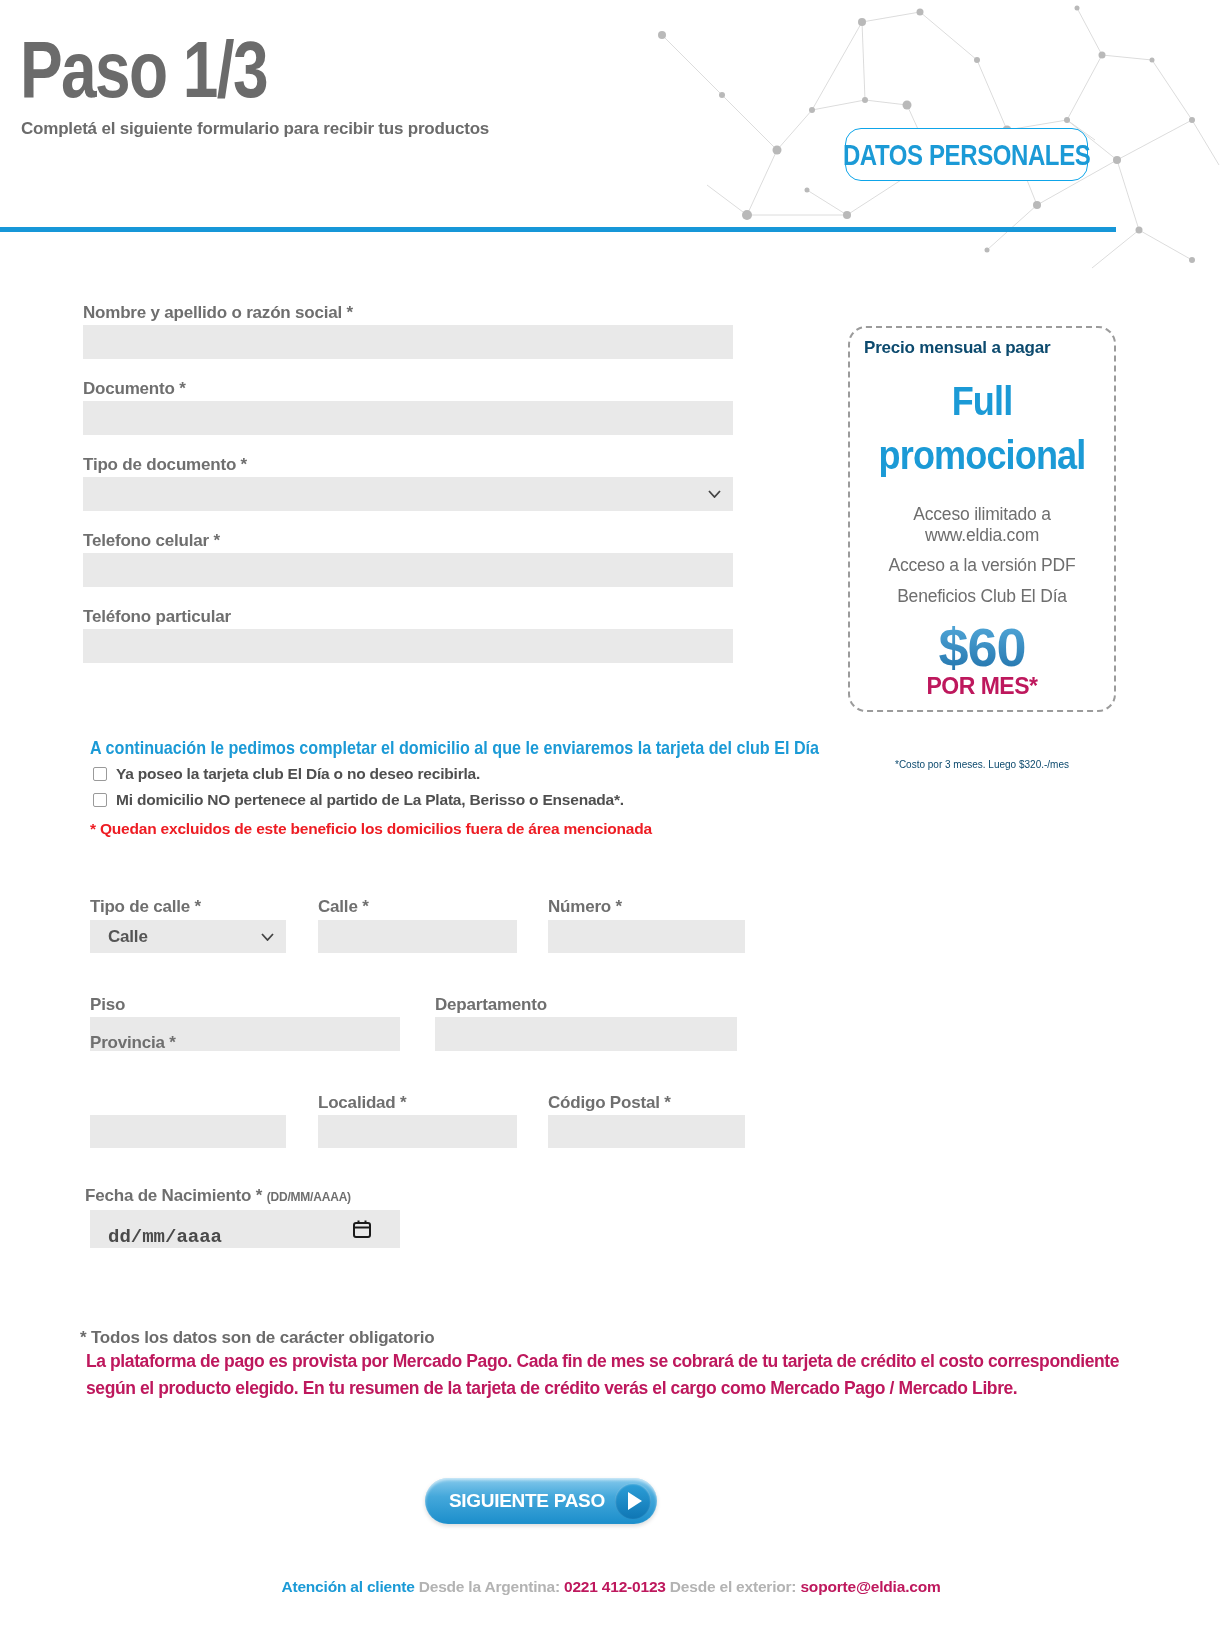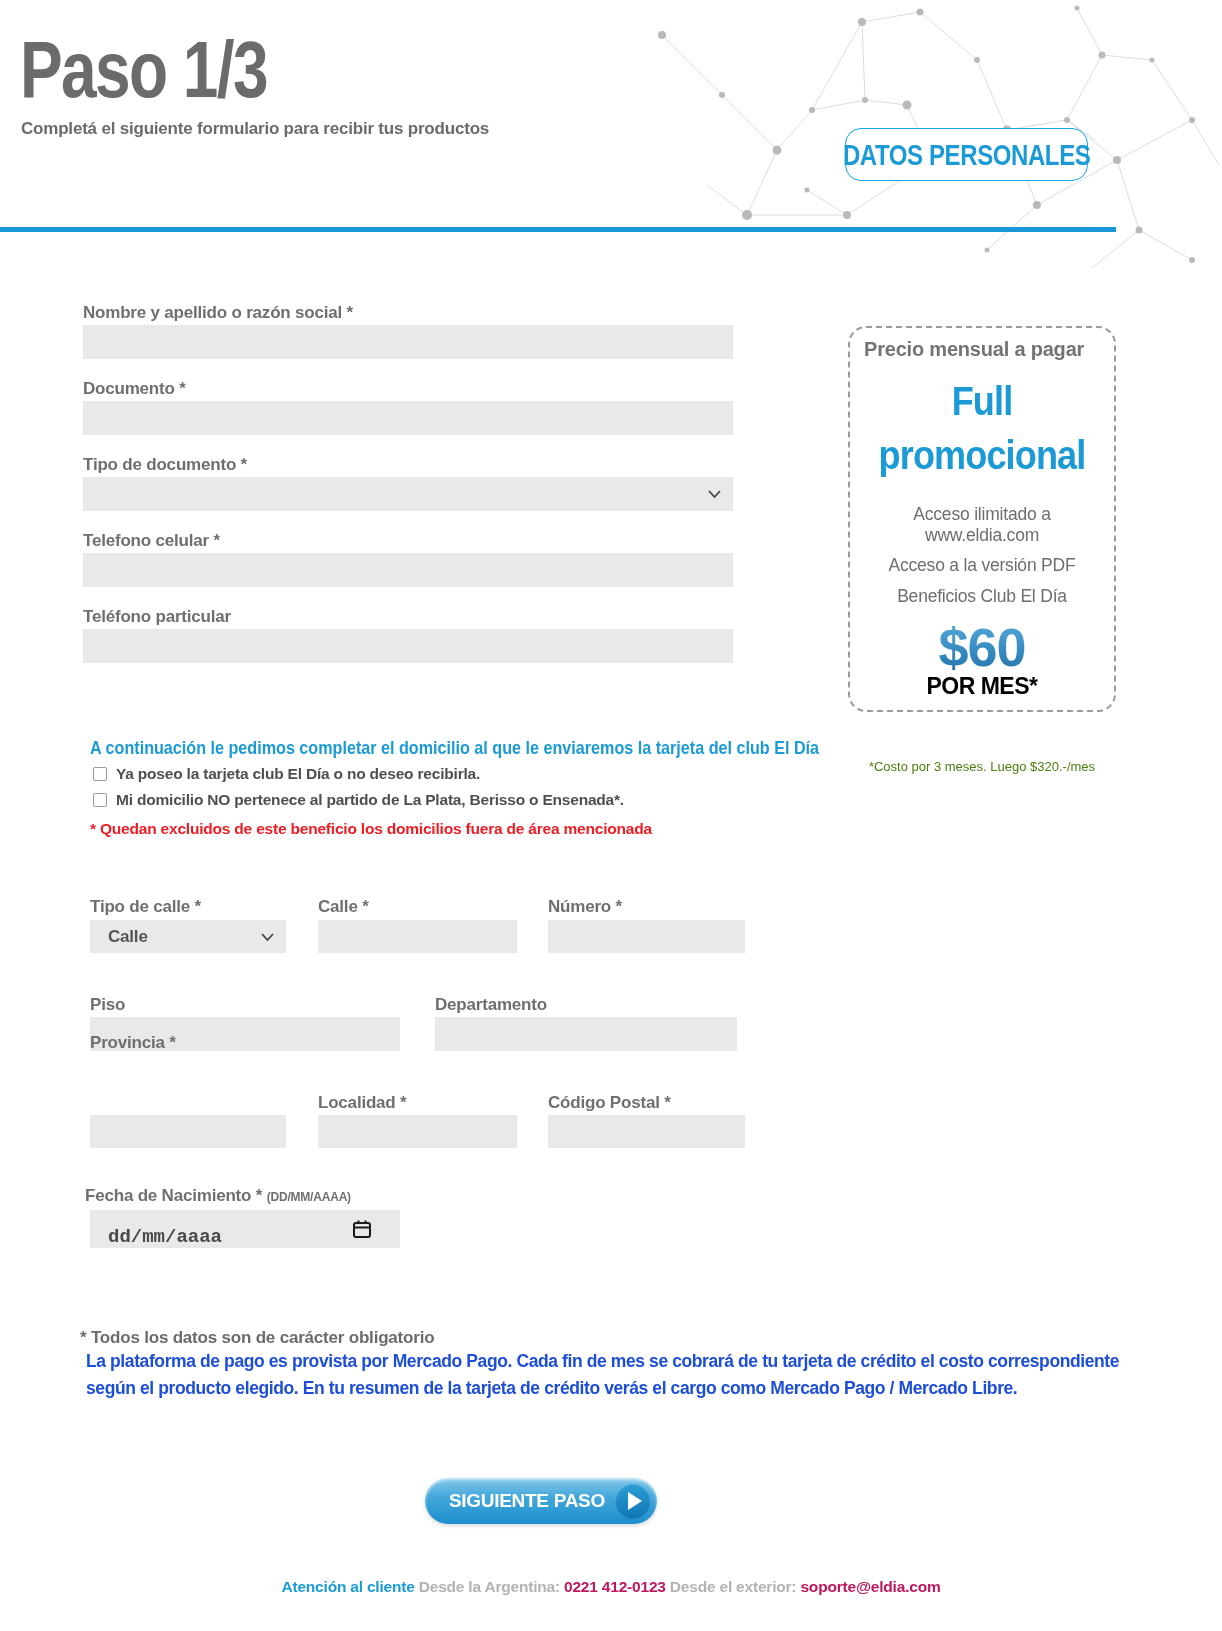--- a/index.html
+++ b/index.html
@@ -37,43 +37,43 @@
 
   .cbrow { display:flex; align-items:center; gap:9px; }
   .cb { appearance:none; -webkit-appearance:none; width:14px; height:14px; border:1px solid #9a9a9a;
         border-radius:2px; background:#fff; cursor:pointer; flex:0 0 auto; }
   .cblabel { font-size:15.5px; font-weight:700; color:#4f4f4f; letter-spacing:-0.2px; white-space:nowrap; }
 
   .warn { font-size:15.5px; font-weight:700; color:#ee1c23; letter-spacing:-0.2px; white-space:nowrap; }
 
   
   .pricebox { left:848px; top:326px; width:268px; height:386px; border:2px dashed #9b9b9b; border-radius:18px; background:#fff; }
-  .pb-head { position:absolute; left:14px; top:10px; font-size:20px; font-weight:700; color:#737373; letter-spacing:-0.2px; }
+  .pb-head { position:absolute; left:14px; top:10px; font-size:17px; font-weight:700; color:#0c4a6e; letter-spacing:-0.2px; }
   .pb-plan { position:absolute; left:0; right:0; top:46px; text-align:center; font-size:41px; font-weight:700;
              color:#1b9ad6; line-height:1.32; transform:scaleX(0.88); letter-spacing:-1px; }
   .pb-feats { position:absolute; left:24px; right:24px; top:176px; text-align:center; }
   .pb-feat { font-size:17.5px; color:#6e6e6e; line-height:1.18; margin-bottom:10px; letter-spacing:-0.2px; }
   .pb-price { position:absolute; left:0; right:0; top:288px; text-align:center; font-size:54px; font-weight:700;
               background:linear-gradient(180deg,#58aede 0%, #1e6fa8 100%);
               -webkit-background-clip:text; background-clip:text; color:transparent; letter-spacing:-1px; }
   .pb-period { position:absolute; left:0; right:0; top:345px; text-align:center; font-size:23px; font-weight:700;
-               color:#000000; letter-spacing:-0.5px; }
-  .pb-foot { left:848px; top:759px; width:268px; text-align:center; font-size:13px; color:#4d7c0f;
+               color:#be185d; letter-spacing:-0.5px; }
+  .pb-foot { left:848px; top:759px; width:268px; text-align:center; font-size:10px; color:#0c4a6e;
              font-family:"Liberation Sans", sans-serif; }
 
   
   .datebox { left:90px; top:1210px; width:310px; height:38px; background:#e9e9e9; }
   .datebox input { width:100%; height:100%; background:transparent; border:none; outline:none; padding:16px 46px 0 18px;
                    font-family:"Liberation Mono", monospace; font-weight:700; font-size:19px; color:#4a4a4a; }
   .datebox input::placeholder { color:#4a4a4a; opacity:1; }
   .cal-icon { position:absolute; right:28px; top:9px; cursor:pointer; }
 
   .note-obl { left:80px; top:1328px; font-size:17px; font-weight:700; color:#6b6b6b; letter-spacing:-0.2px; }
 
-  .paynote { left:86px; top:1348px; width:1070px; font-size:17.5px; font-weight:700; color:#1d4ed8;
+  .paynote { left:86px; top:1348px; width:1070px; font-size:17.5px; font-weight:700; color:#be185d;
              line-height:27px; letter-spacing:-0.4px; }
 
   
   .next-btn { left:425px; top:1478px; width:232px; height:46px; border:none; border-radius:23px; cursor:pointer;
               background:linear-gradient(180deg,#85c9ec 0%, #45a8db 40%, #1b8ecb 100%);
               box-shadow:inset 0 2px 3px rgba(255,255,255,0.6), 0 2px 4px rgba(0,0,0,0.15);
               display:flex; align-items:center; justify-content:space-between; padding:0 6px 0 24px; }
   .next-btn .lbl { font-size:19px; font-weight:700; color:#fff; letter-spacing:-0.3px; white-space:nowrap; }
   .next-btn .circle { width:36px; height:36px; border-radius:50%;
               background:linear-gradient(180deg,#2d9fd8 0%, #0f76b4 100%);

